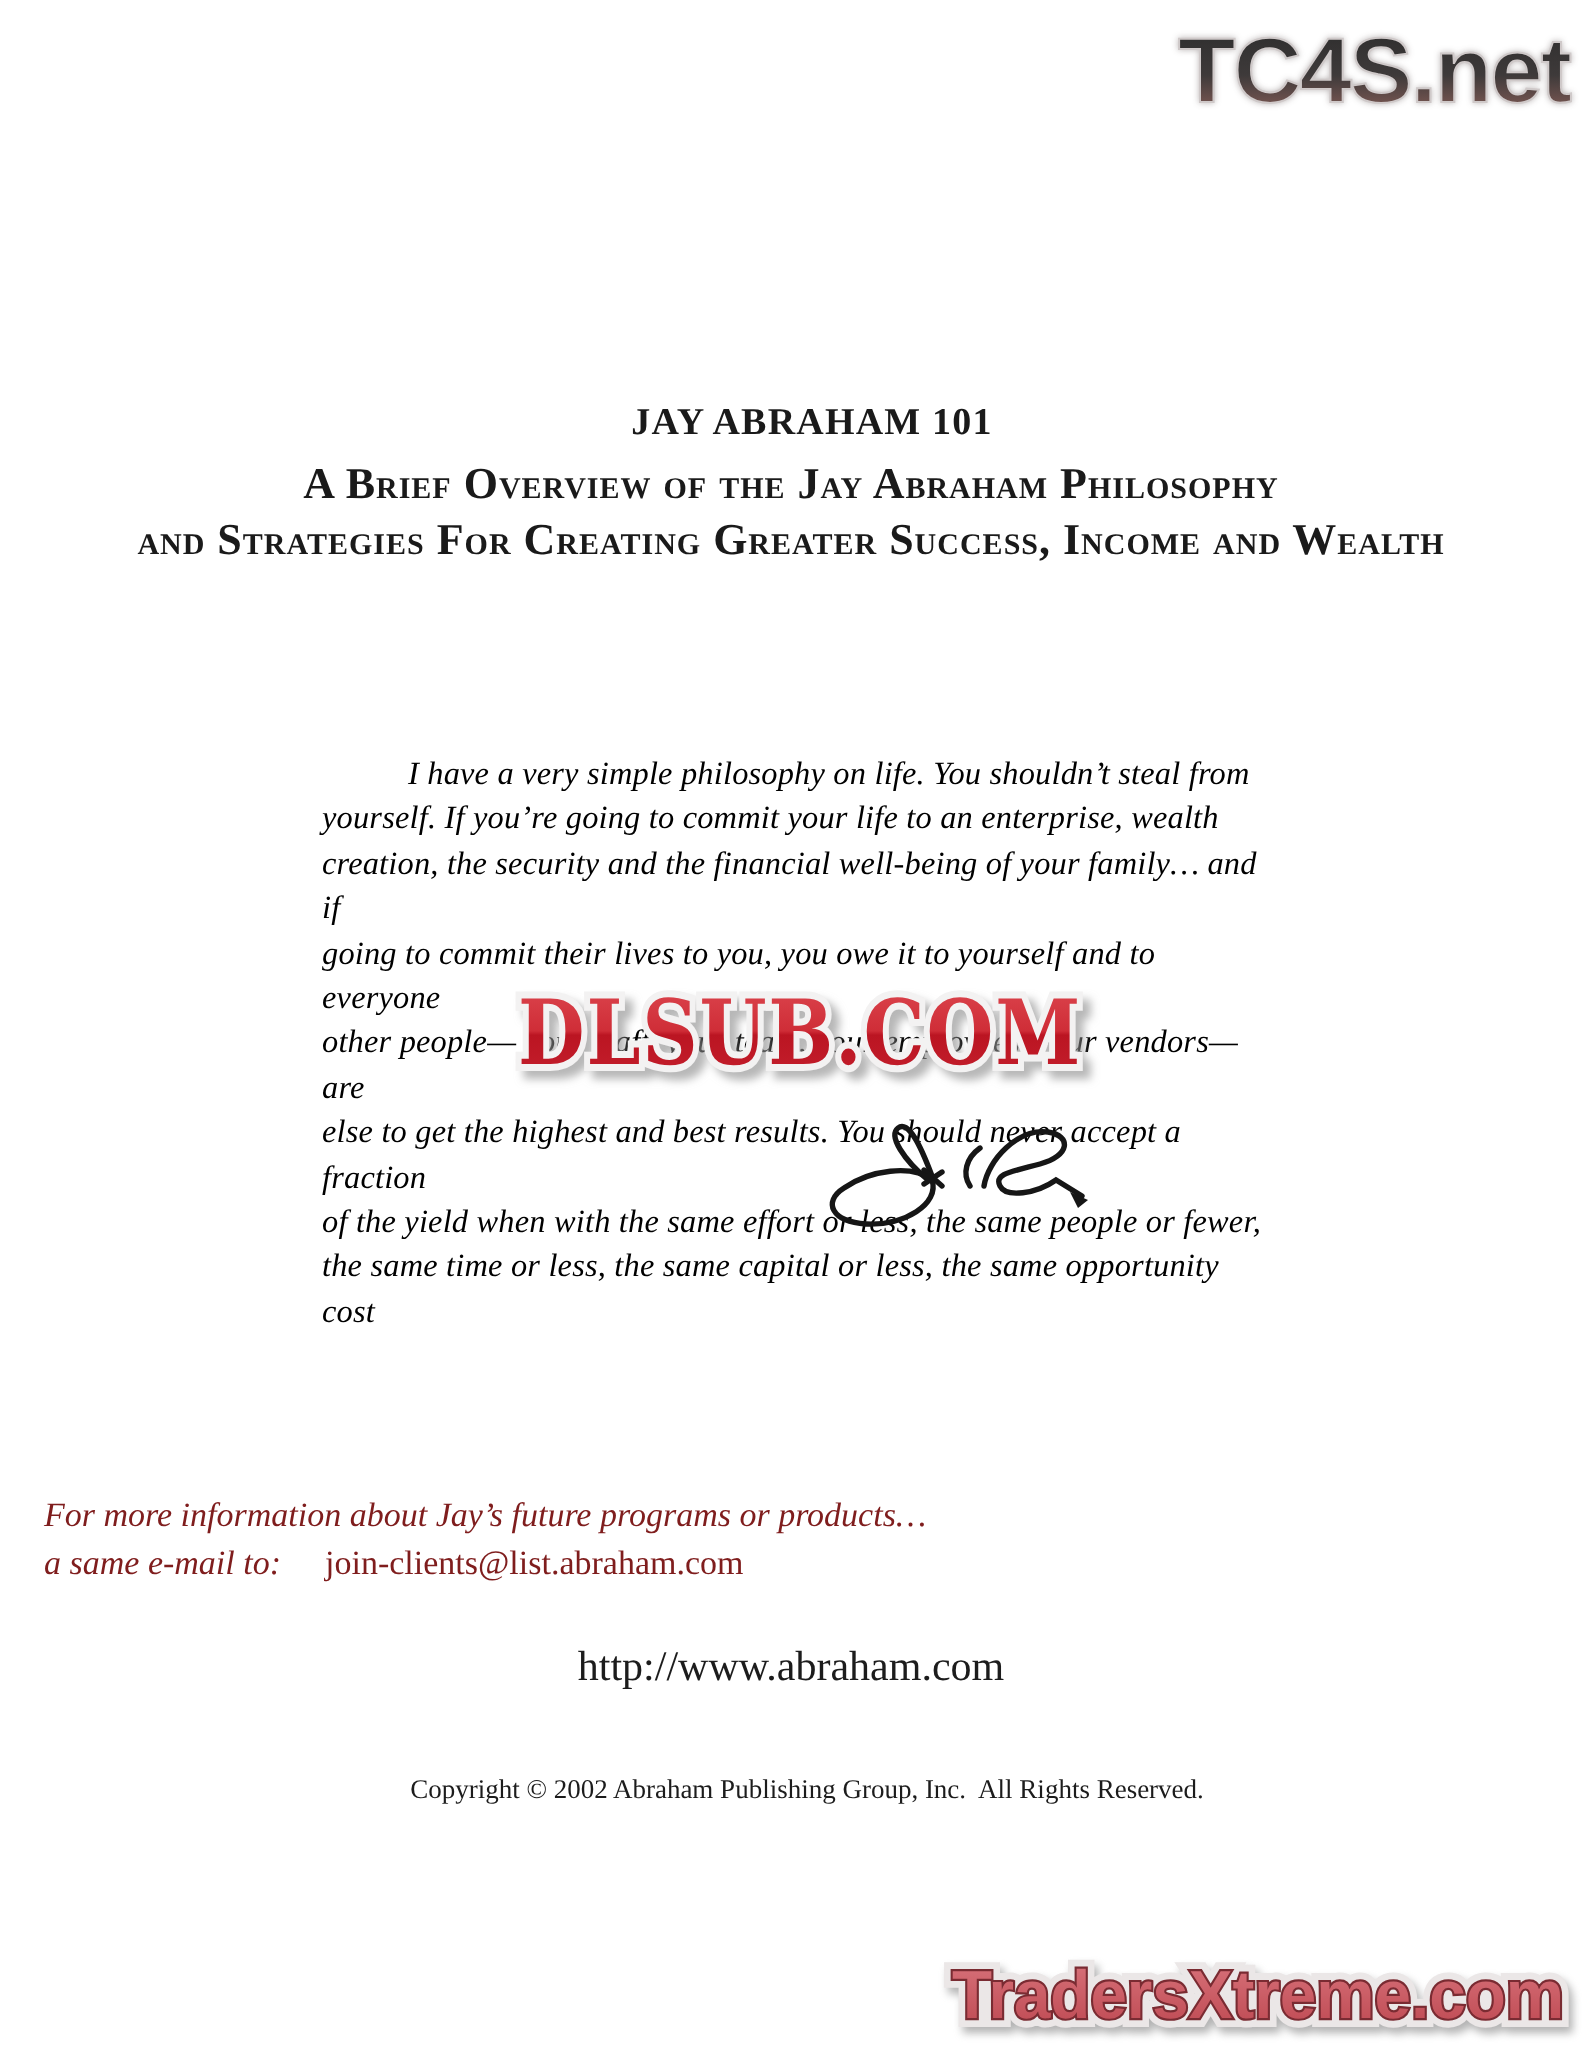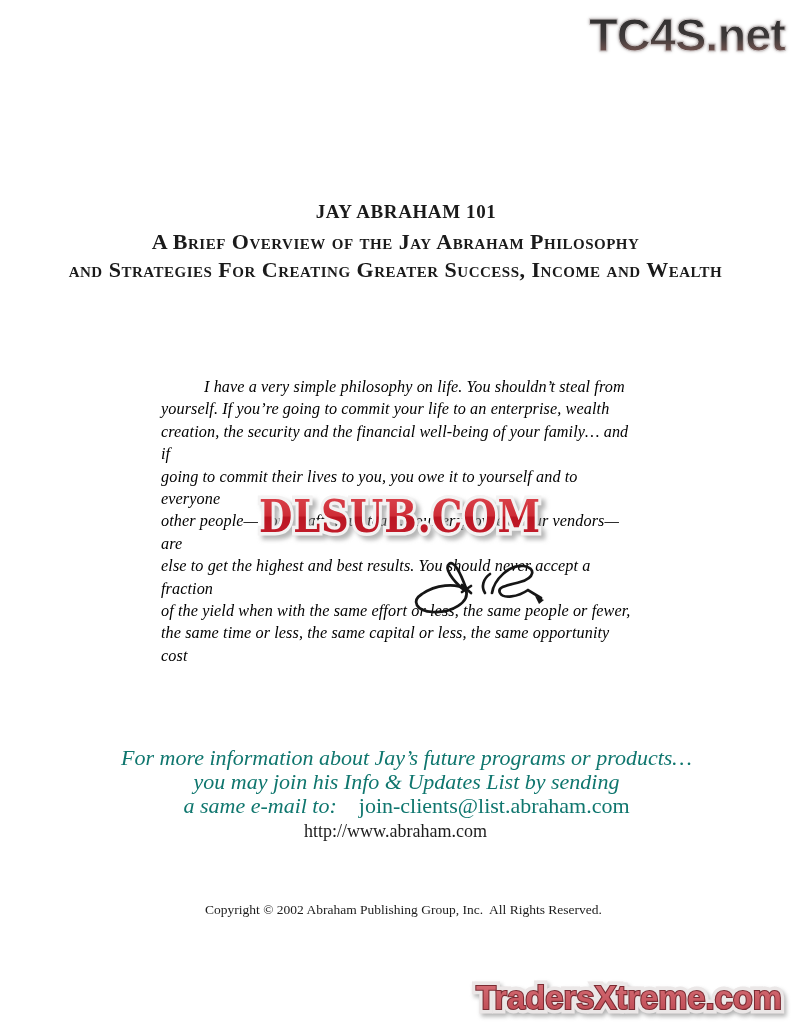--- a/index.html
+++ b/index.html
@@ -98,48 +98,47 @@
     font-size: 17px;
     color: #1c1c1c;
   }
 
   
   .info-block {
     position: absolute;
     top: 746px;
     left: 22px;
     right: 0;
-    text-align: center;
+    text-align: left;
     font-style: italic;
-    font-size: 22px;
+    font-size: 17px;
     line-height: 24.2px;
-    color: #0f766e;
+    color: #7f1d1d;
   }
   .email-roman { font-style: normal; margin-left: 22px; }
 
   .site-url {
     position: absolute;
     top: 821px;
     left: 0;
     right: 0;
     text-align: center;
-    font-size: 18px;
+    font-size: 21px;
     color: #1c1c1c;
   }
 
   .copyright {
     position: absolute;
     top: 887px;
     left: 16px;
     right: 0;
     text-align: center;
     font-size: 13.5px;
     color: #1c1c1c;
     white-space: pre;
-    margin-top: 15px;
   }
 
   
   .traders-logo {
     position: absolute;
     top: 975px;
     right: 1px;
     filter: drop-shadow(2px 3px 2px rgba(160,160,160,0.8));
   }
   .traders-logo text {
@@ -201,21 +200,20 @@
     <path class="sig-stroke" d="M 64 38 C 68 50 50 61 31 60 C 14 59 9 49 20 42 C 33 33 54 30 64 38"></path>
 
     <path class="sig-stroke" d="M 88 22 C 81 27 79 35 83 41"></path>
     <path class="sig-stroke" d="M 90 41 C 92 28 107 12 122 14 C 134 16 133 26 118 30 C 103 34 95 35 98 41 C 101 47 116 45 126 38 L 139 46"></path>
     <path d="M 142 48 l -9 -4 l 4 8 z" fill="#161616" stroke="none"></path>
   </svg>
 
 
   <div class="info-block">
     <div>For more information about Jay’s future programs or products…</div>
-    <div>you may join his Info &amp; Updates List by sending</div>
     <div>
       <span>a same e-mail to:</span><span class="email-roman">join-clients@list.abraham.com</span>
     </div>
   </div>
 
   <div class="site-url">http://www.abraham.com</div>
 
   <div class="copyright">Copyright © 2002 Abraham Publishing Group, Inc.  All Rights Reserved.</div>
 
   <svg class="traders-logo" width="322" height="46" viewBox="0 0 322 46" aria-hidden="true">

